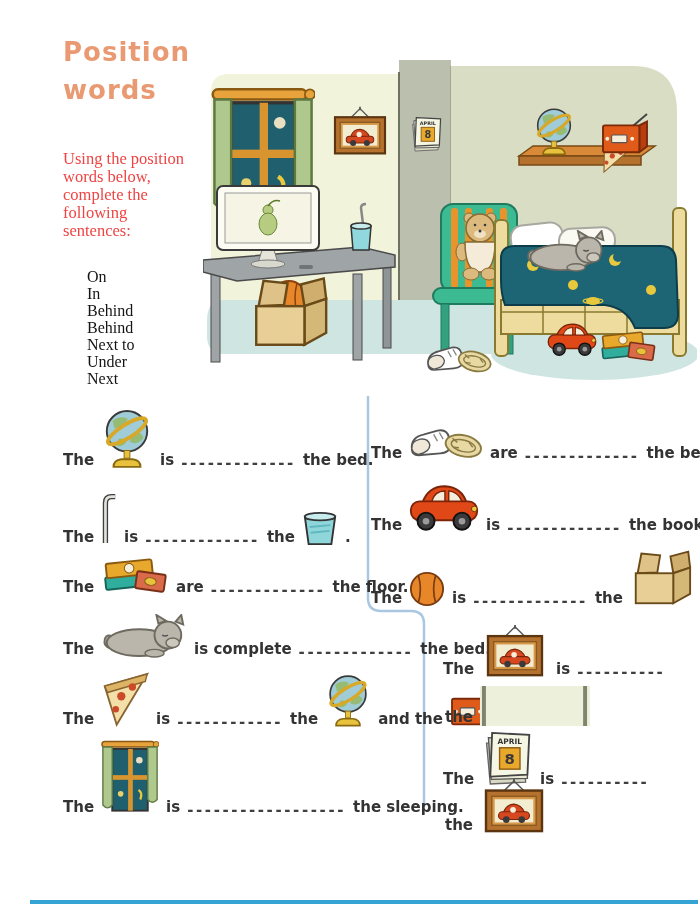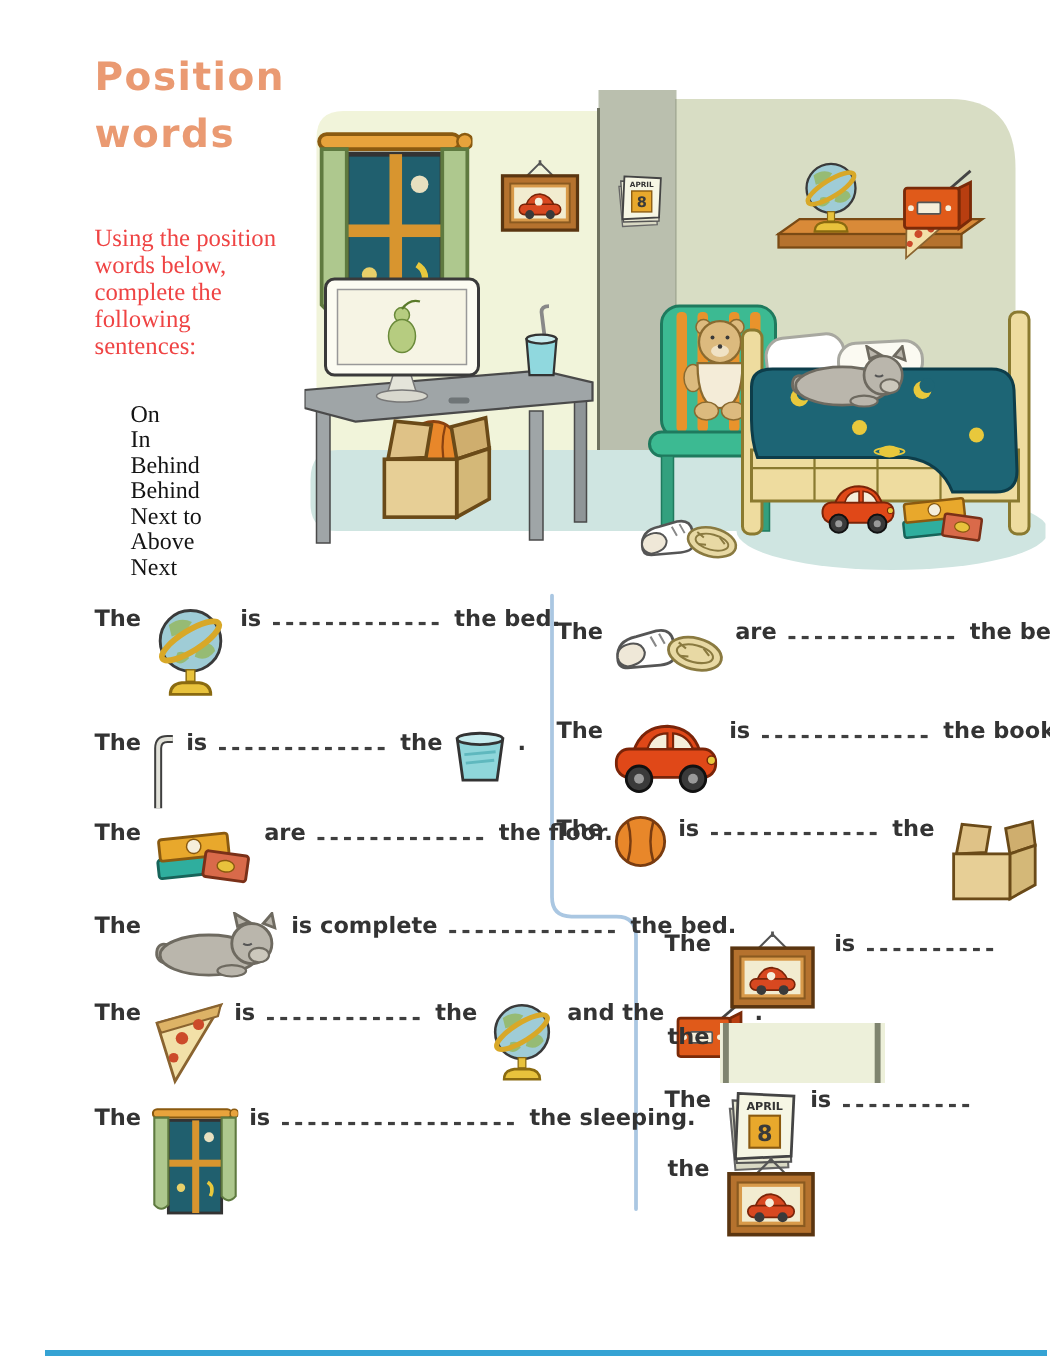--- a/index.html
+++ b/index.html
@@ -6,21 +6,21 @@
   .page{position:relative;width:700px;height:904px;background:#ffffff;overflow:hidden;
         font-family:"DejaVu Sans",sans-serif;}
   .title{position:absolute;left:63px;top:34px;font-size:26px;line-height:1.45;
          color:#ea9a72;font-weight:600;letter-spacing:1px;white-space:pre-line;}
   .instructions{position:absolute;left:63px;top:150px;width:150px;
          font-family:"Liberation Serif",serif;font-size:16.5px;line-height:18px;color:#ef4444;
          white-space:pre-line;}
   .word-list{position:absolute;left:63px;top:268px;font-family:"Liberation Serif",serif;
          font-size:16px;line-height:17px;color:#141414;margin-left:24px;}
   .scene{position:absolute;left:203px;top:58px;}
-  .row{position:absolute;display:flex;align-items:flex-start;gap:7px;
+  .row{position:absolute;display:flex;align-items:flex-end;gap:7px;
        font-weight:bold;font-size:15px;color:#333;white-space:nowrap;}
   .row .blank{letter-spacing:2.6px;color:#3f3f3f;transform:translateY(3px);}
   .row svg{flex:none;display:block;}
   .divider{position:absolute;left:0;top:0;pointer-events:none;}
   .bottom-bar{position:absolute;left:30px;right:2px;bottom:0;height:4px;background:#35a3d4;}
   .defs{position:absolute;width:0;height:0;overflow:hidden;}
 </style>
 </head>
 <body>
 
@@ -161,21 +161,21 @@
 complete the
 following
 sentences:</div>
 
   <div class="word-list">
     <div>On</div>
     <div>In</div>
     <div>Behind</div>
     <div>Behind</div>
     <div>Next to</div>
-    <div>Above</div>
+    <div>Under</div>
     <div>Next</div>
   </div>
 
   <div class="scene">
   <svg width="494" height="338" viewBox="0 0 494 338">
 
     <g>
       <path d="M26,16 L196,16 L196,258 L8,258 L8,34 Q8,16 26,16 Z" fill="#f1f4da"></path>
       <rect x="196" y="2" width="52" height="258" fill="#babfae"></rect>
       <line x1="196" y1="14" x2="196" y2="258" stroke="#6e7260" stroke-width="2"></line>

